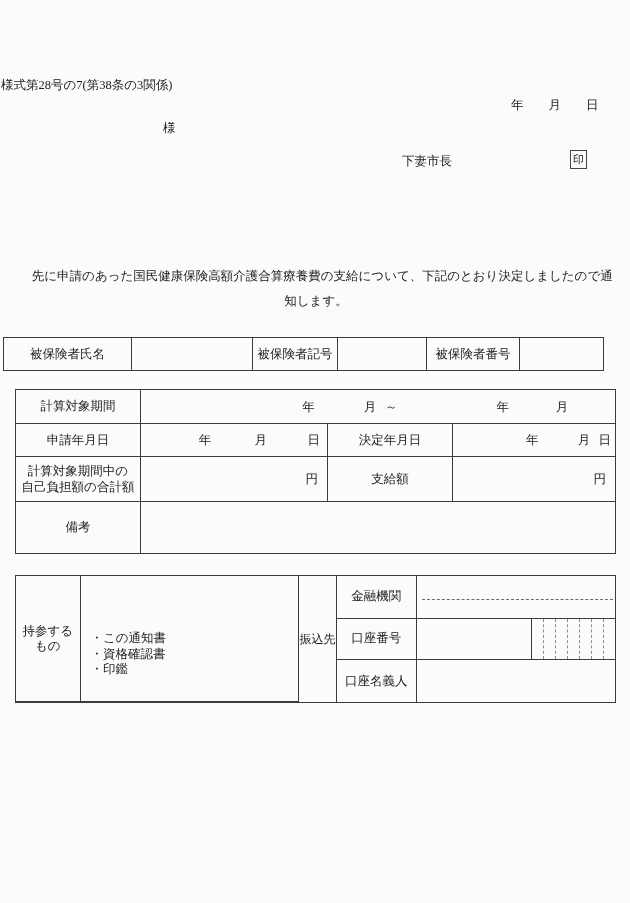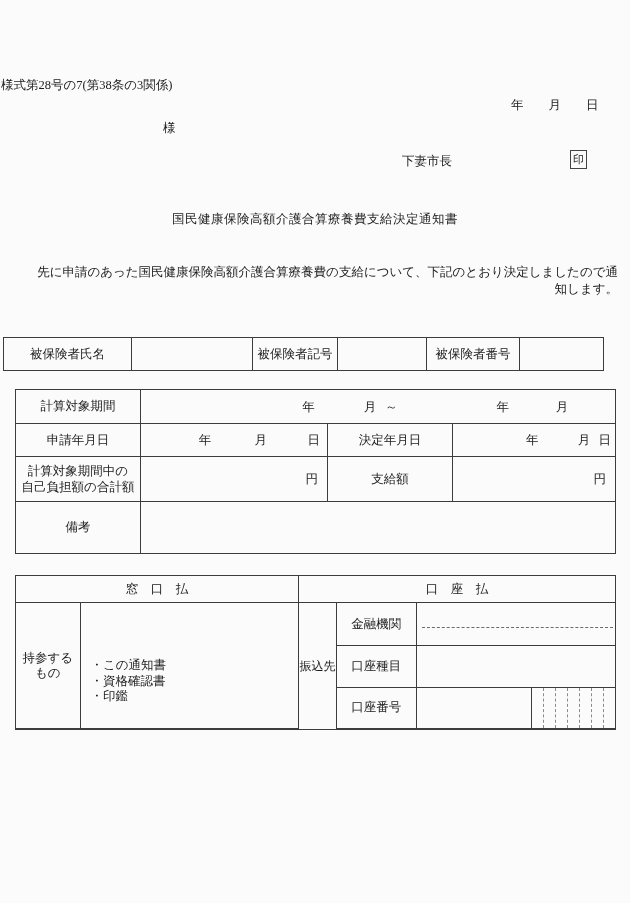--- a/index.html
+++ b/index.html
@@ -28,21 +28,21 @@
     border:1px solid #444;
     font-size:11px; line-height:17px;
     text-align:center;
   }
   .doc-title {
     left:0; top:211px; width:630px;
     text-align:center; letter-spacing:0.5px;
   }
   .body-text {
     left:14px; top:264px; width:604px;
-    line-height:17px; text-align:right;
+    line-height:25px; text-align:center;
   }
 
   
   table { border-collapse:collapse; table-layout:fixed; }
   td { border:1px solid #3c3c3c; font-size:12.5px; vertical-align:middle; }
   td.lbl { text-align:center; }
   td.val { }
 
   .t1 { left:3px; top:337px; }
   .t1 td { height:33px; }
@@ -96,21 +96,20 @@
 <body>
 
 <div class="page">
 
   <div class="abs form-number">様式第28号の7(第38条の3関係)</div>
   <div class="abs date-line pre">年　　月　　日</div>
   <div class="abs addressee">様</div>
   <div class="abs issuer">下妻市長</div>
   <div class="abs seal-box">印</div>
 
-  <div class="abs doc-title">国民健康保険高額介護合算療養費支給決定通知書</div>
   <div class="abs body-text">　先に申請のあった国民健康保険高額介護合算療養費の支給について、下記のとおり決定しましたので通知します。</div>
 
   <table class="abs t1">
     <colgroup>
       <col style="width:128px">
         <col style="width:121px">
         <col style="width:85px">
       <col style="width:89px">
         <col style="width:93px">
         <col style="width:84px">
@@ -174,24 +173,20 @@
     </tr>
   </tbody>
     </table>
 
   <table class="abs t3">
     <colgroup>
         <col style="width:283px">
         <col style="width:317px">
       </colgroup>
     <tbody>
-    <tr class="t3-head">
-      <td>窓　口　払</td>
-      <td>口　座　払</td>
-    </tr>
     <tr class="t3-bodyrow">
 
       <td>
         <table class="inner left-inner">
           <colgroup>
                 <col style="width:64px">
                 <col>
               </colgroup>
           <tbody>
                 <tr class="bb" style="height:47px">
@@ -220,36 +215,36 @@
                   <col>
                 </colgroup>
             <tbody>
                   <tr class="bb" style="height:32px">
               <td class="br lblc">金融機関</td>
               <td class="rel">
                 <div class="dash-line"></div>
               </td>
             </tr>
             <tr class="bb" style="height:31px">
-              <td class="br lblc">口座種目</td>
-              <td></td>
-            </tr>
-            <tr class="bb" style="height:31px">
               <td class="br lblc">口座番号</td>
               <td class="rel">
                 <div class="digit-box">
                   <div class="digit-cell"></div>
                   <div class="digit-cell"></div>
                   <div class="digit-cell"></div>
                   <div class="digit-cell"></div>
                   <div class="digit-cell"></div>
                   <div class="digit-cell"></div>
                   <div class="digit-cell"></div>
                 </div>
               </td>
+            </tr>
+            <tr style="height:32px">
+              <td class="br lblc">口座名義人</td>
+              <td></td>
             </tr>
           </tbody>
               </table>
         </div>
       </td>
     </tr>
   </tbody>
     </table>
 
 </div>

